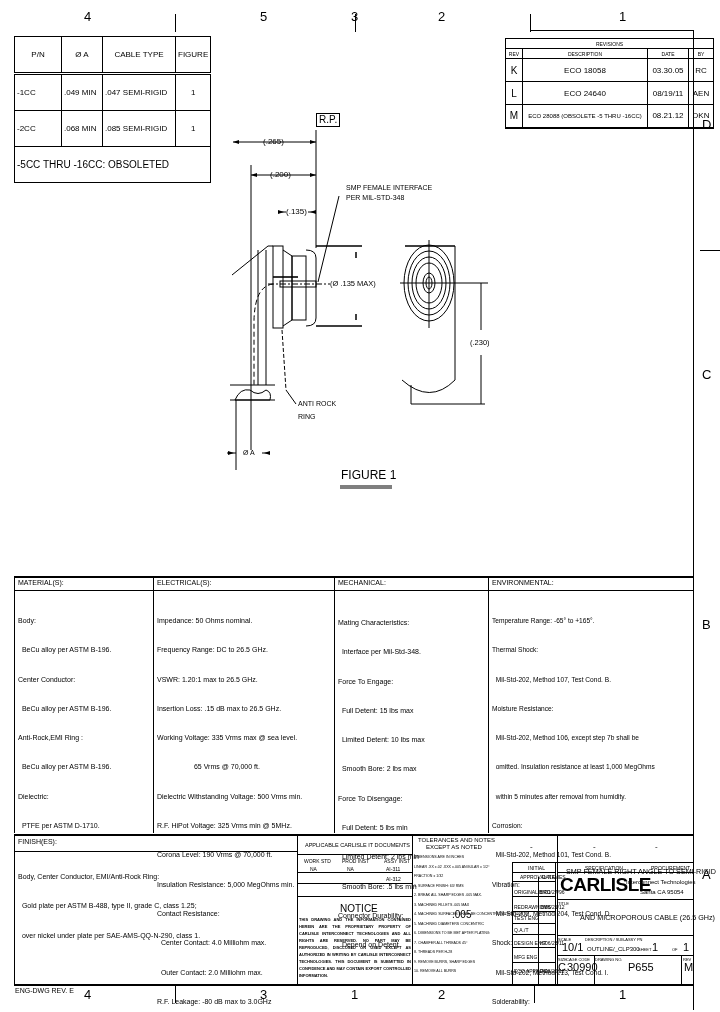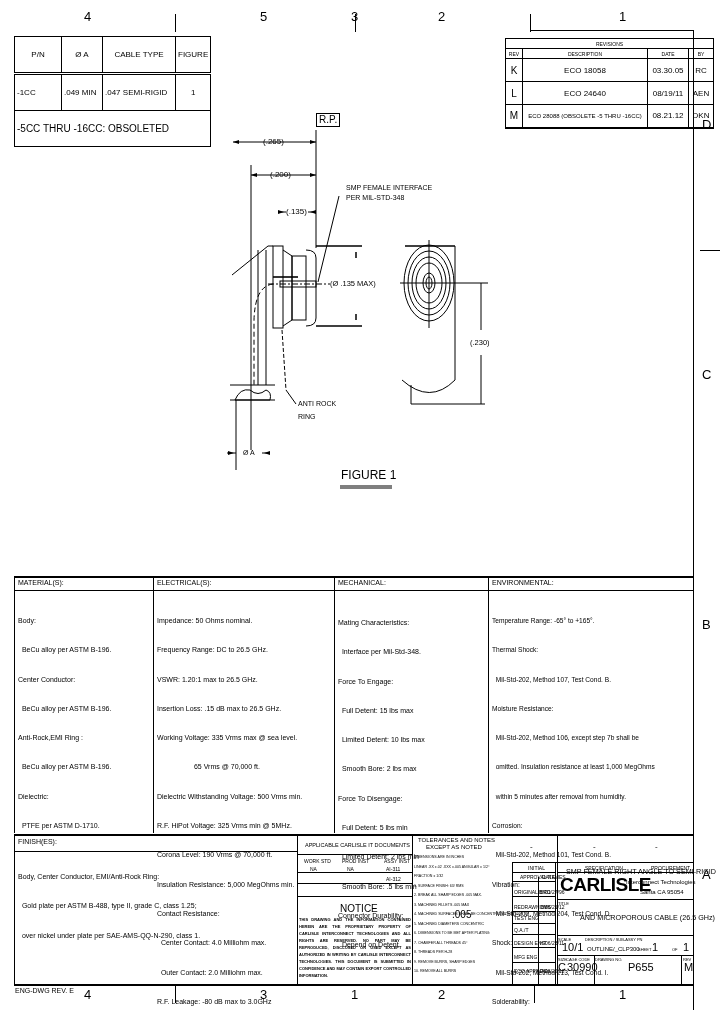--- a/index.html
+++ b/index.html
@@ -46,20 +46,26 @@
     <td style="width:68px;text-align:center;">CABLE TYPE</td>
     <td style="width:26px;text-align:left;">FIGURE</td>
   </tr>
   <tr>
     <td>-1CC</td>
     <td>.049 MIN</td>
     <td>.047 SEMI-RIGID</td>
     <td style="text-align:center;">1</td>
   </tr>
   <tr>
+    <td>-2CC</td>
+    <td>.068 MIN</td>
+    <td>.085 SEMI-RIGID</td>
+    <td style="text-align:center;">1</td>
+  </tr>
+  <tr>
     <td colspan="4" style="font-size:10px;">-5CC THRU -16CC: OBSOLETED</td>
   </tr>
 </tbody>
   </table>
 
 <table class="rev">
   <tbody>
       <tr>
         <td colspan="4" class="tiny" style="height:9px;font-size:5px;">REVISIONS</td>
       </tr>

